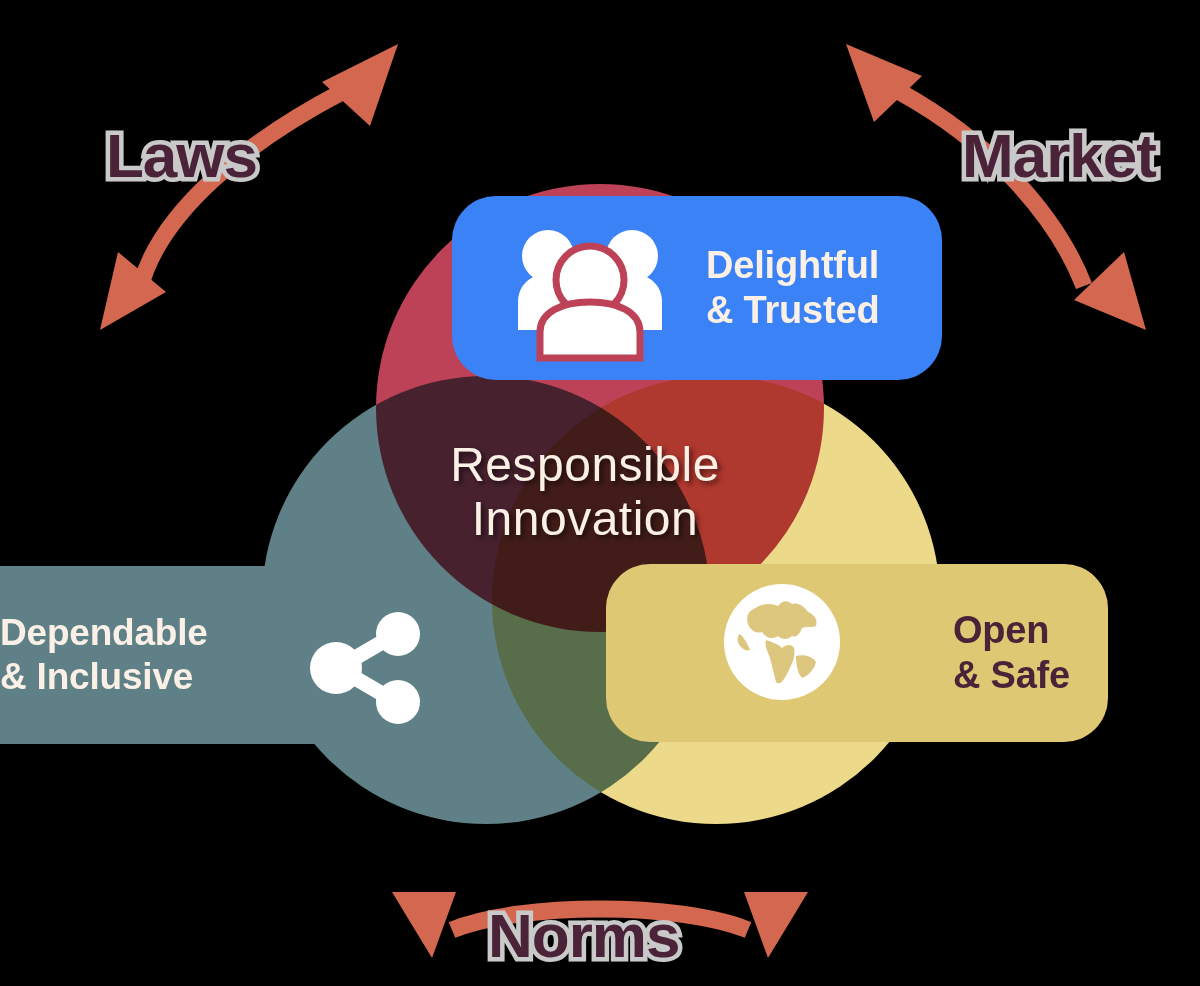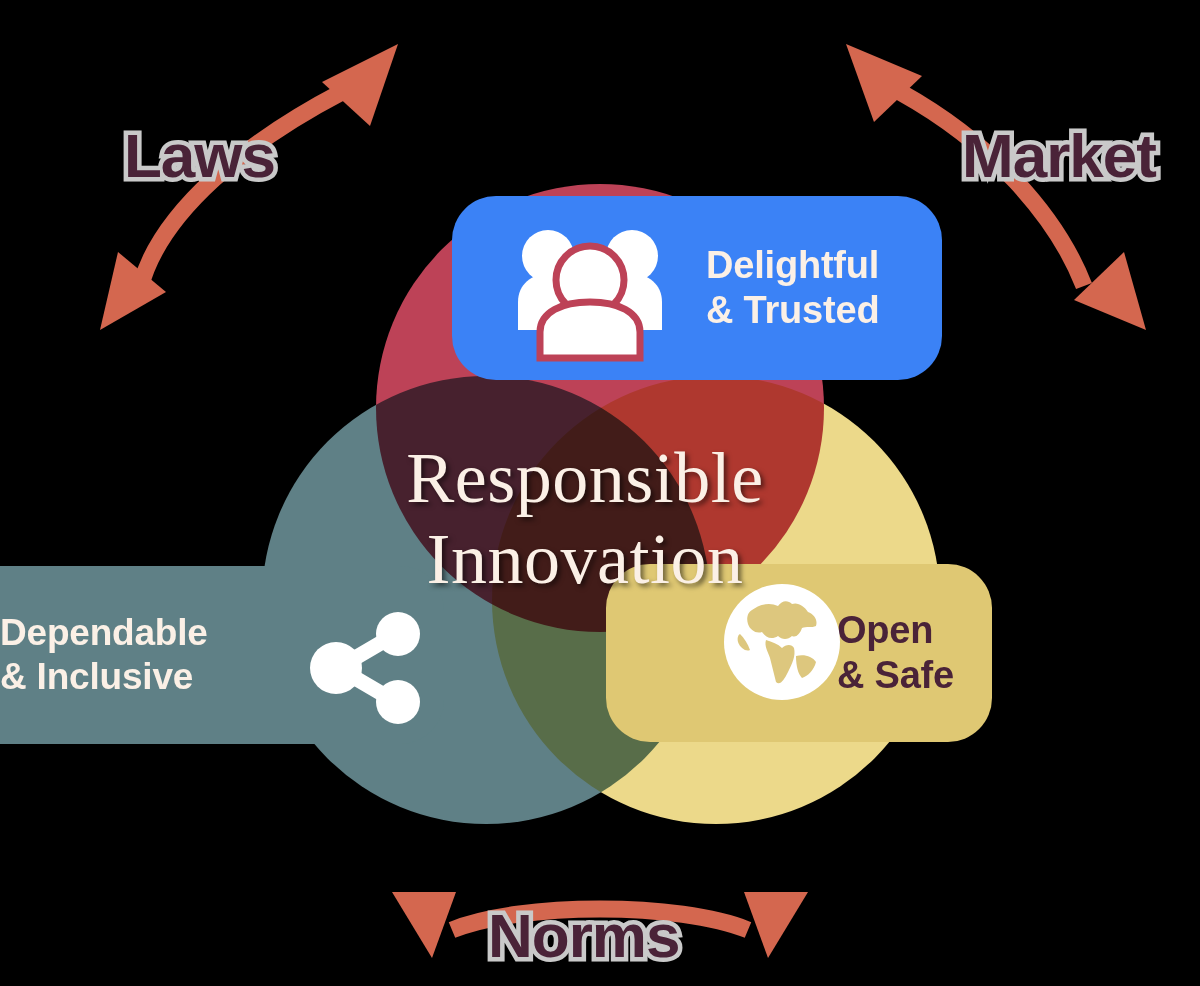--- a/index.html
+++ b/index.html
@@ -87,21 +87,21 @@
     gap: 22px;
   }
   #panel-dependable .panel-label {
     color: #fbf0e6;
     font-size: 37px;
   }
 
   #panel-open {
     left: 606px;
     top: 564px;
-    width: 386px;
+    width: 502px;
     height: 178px;
     background: #dfc873;
     border-radius: 44px 44px 44px 44px;
     padding-left: 120px;
     gap: 30px;
     justify-content: flex-end;
     padding-right: 38px;
   }
   #panel-open .panel-label {
     color: #4a2338;
@@ -118,42 +118,42 @@
   #icon-share-wrap  { position: absolute; left: 308px; top: 612px; width: 120px; height: 112px; }
   #icon-globe-wrap  { position: absolute; left: 722px; top: 582px; width: 120px; height: 120px; }
 
   
   #center-title {
     position: absolute;
     left: 330px;
     top: 438px;
     width: 510px;
     text-align: center;
-    font-family: Liberation Serif, serif;
-    font-size: 72px;
+    font-family: Liberation Sans, sans-serif;
+    font-size: 48px;
     line-height: 1.13;
     color: #fbf0e6;
     white-space: pre-line;
     text-shadow: 3px 3px 5px rgba(0,0,0,0.55);
     letter-spacing: 0.5px;
   }
 
   
   .force-label {
     position: absolute;
     font-weight: bold;
     font-size: 62px;
     color: #4a2338;
     line-height: 1;
     letter-spacing: -1px;
     -webkit-text-stroke: 9px #c9c9c9;
     paint-order: stroke fill;
     white-space: nowrap;
   }
-  #label-laws   { left: 124px; top: 125px; }
+  #label-laws   { left: 106px; top: 125px; }
   #label-market { left: 962px; top: 125px; }
   #label-norms  { left: 488px; top: 905px; }
 
   
   #arrows {
     position: absolute;
     left: 0; top: 0;
     width: 1200px; height: 986px;
     pointer-events: none;
   }

